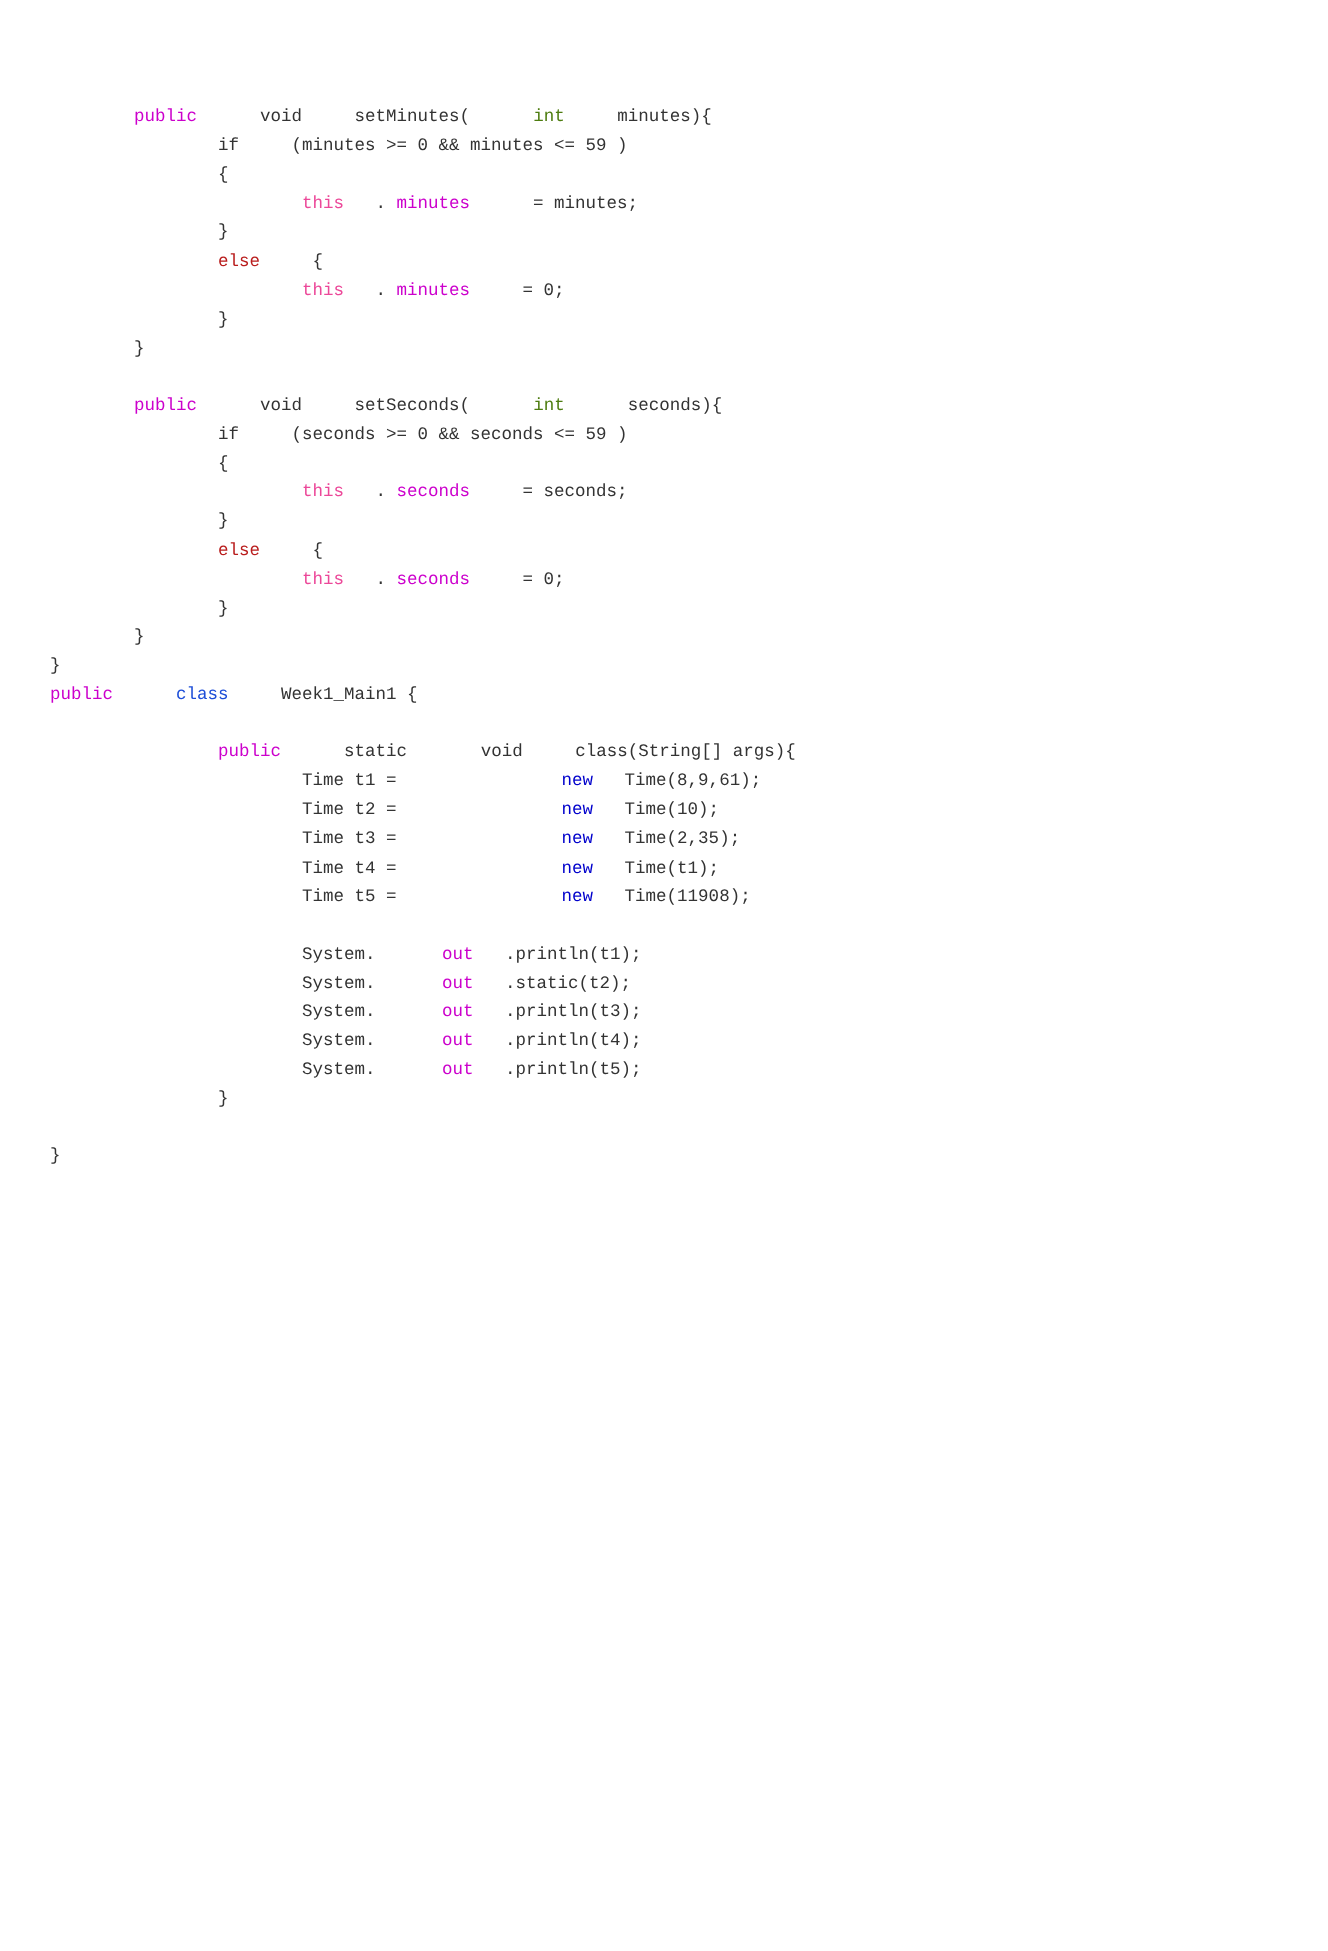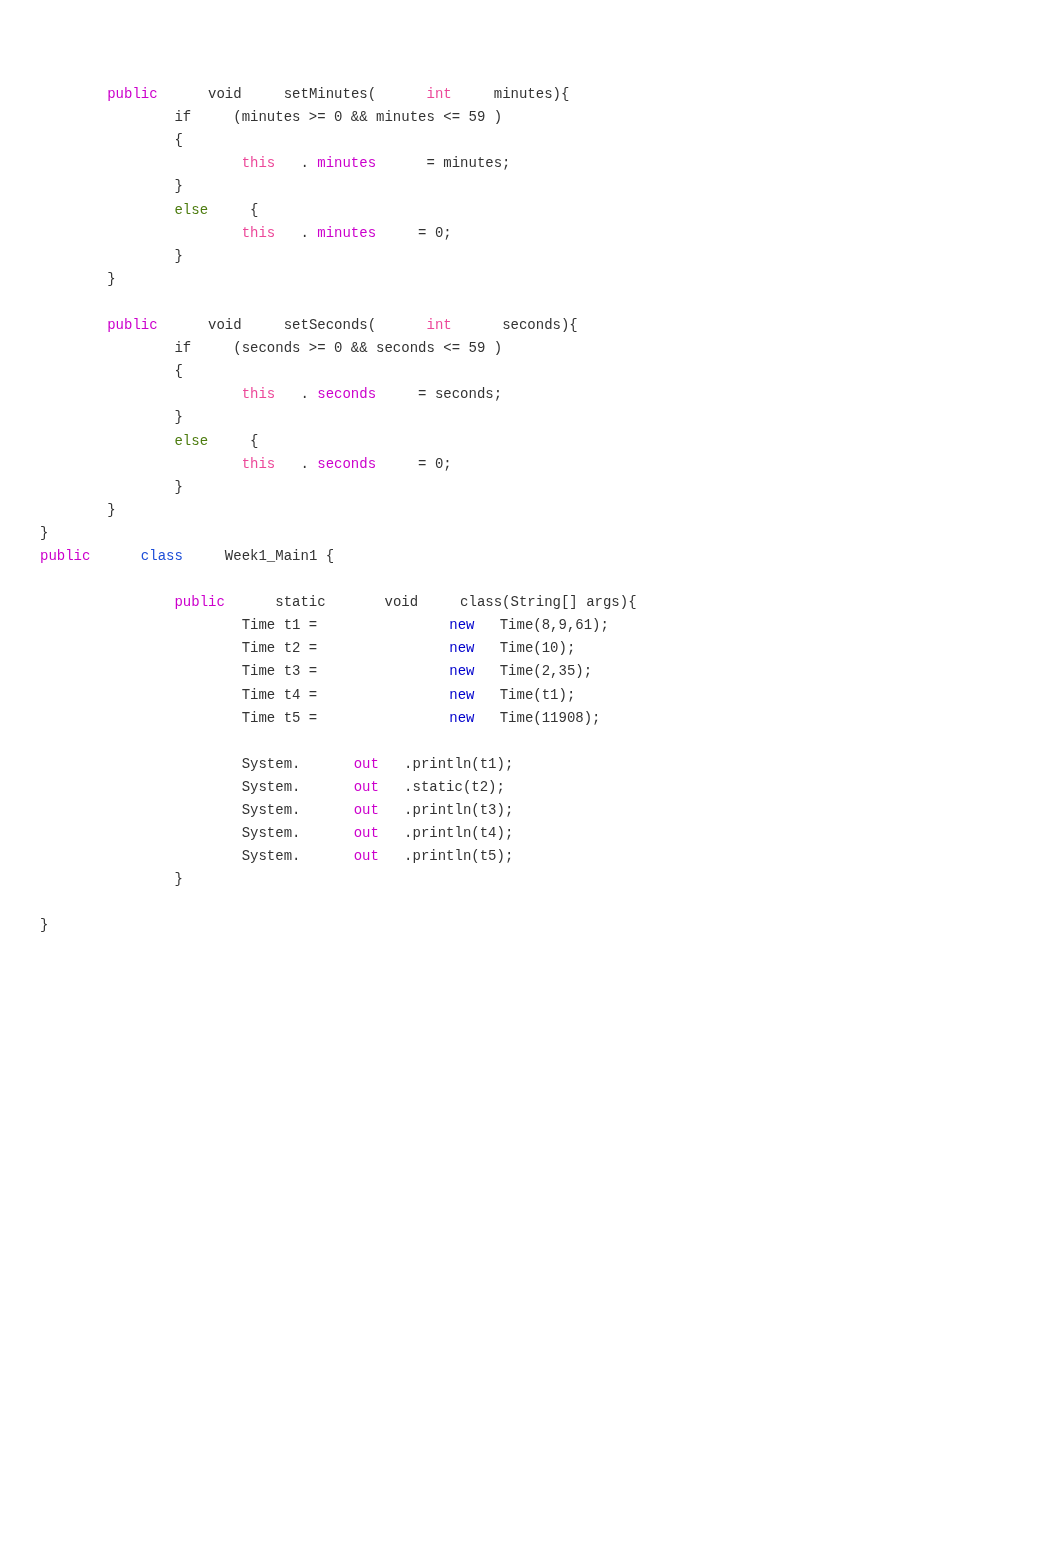--- a/index.html
+++ b/index.html
@@ -19,23 +19,23 @@
 
     .code-container {
       white-space: pre;
       font-family: 'Courier New', Courier, monospace;
       font-size: 14px;
       line-height: 1.65;
     }
 
     .kw-public { color: #cc00cc; text-align: right; }
     .kw-void { color: #333333; margin-top: 16px; }
-    .kw-int { color: #ec4899; }
+    .kw-int { color: #4d7c0f; }
     .kw-if { color: #333333; }
-    .kw-else { color: #4d7c0f; }
+    .kw-else { color: #b91c1c; }
     .kw-class { color: #1d4ed8; }
     .kw-static { color: #333333; }
     .kw-new { color: #0000cc; margin-left: 48px; }
     .kw-this { color: #ec4899; }
     .kw-dot-field { color: #cc00cc; }
     .kw-out { color: #cc00cc; margin-left: 28px; }
     .plain { color: #333333; }
   </style>
 </head>
 <body>

